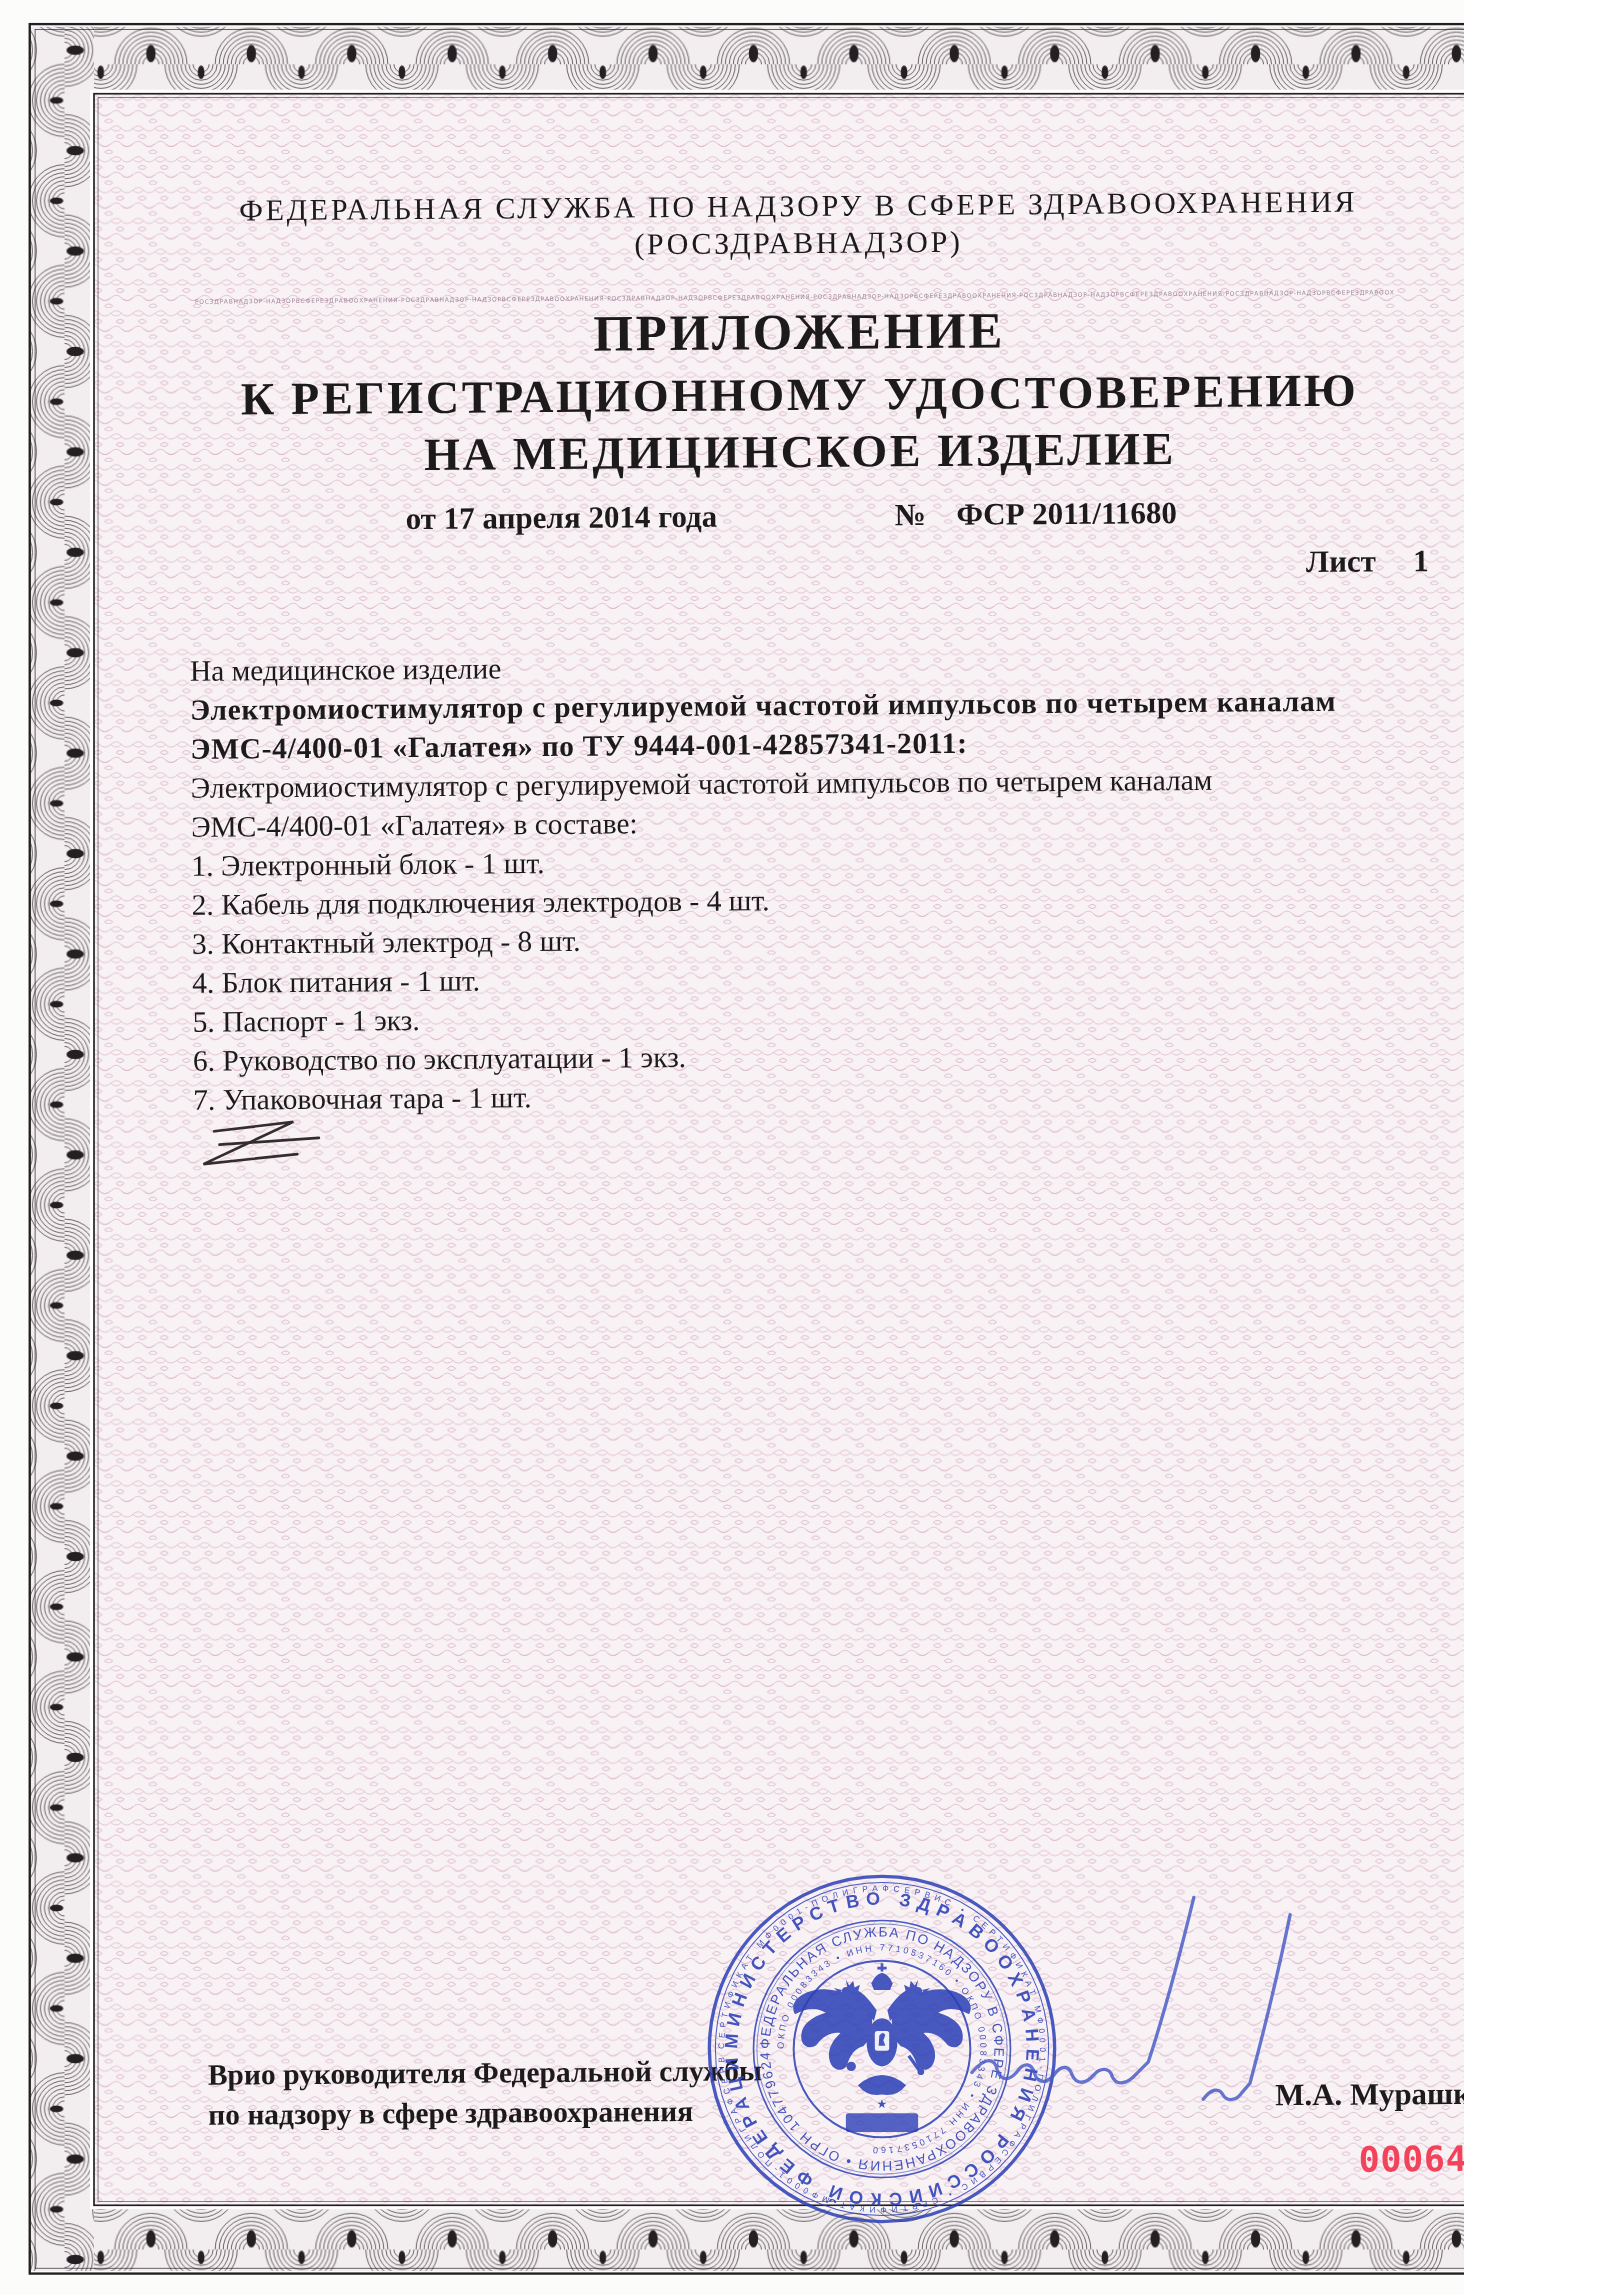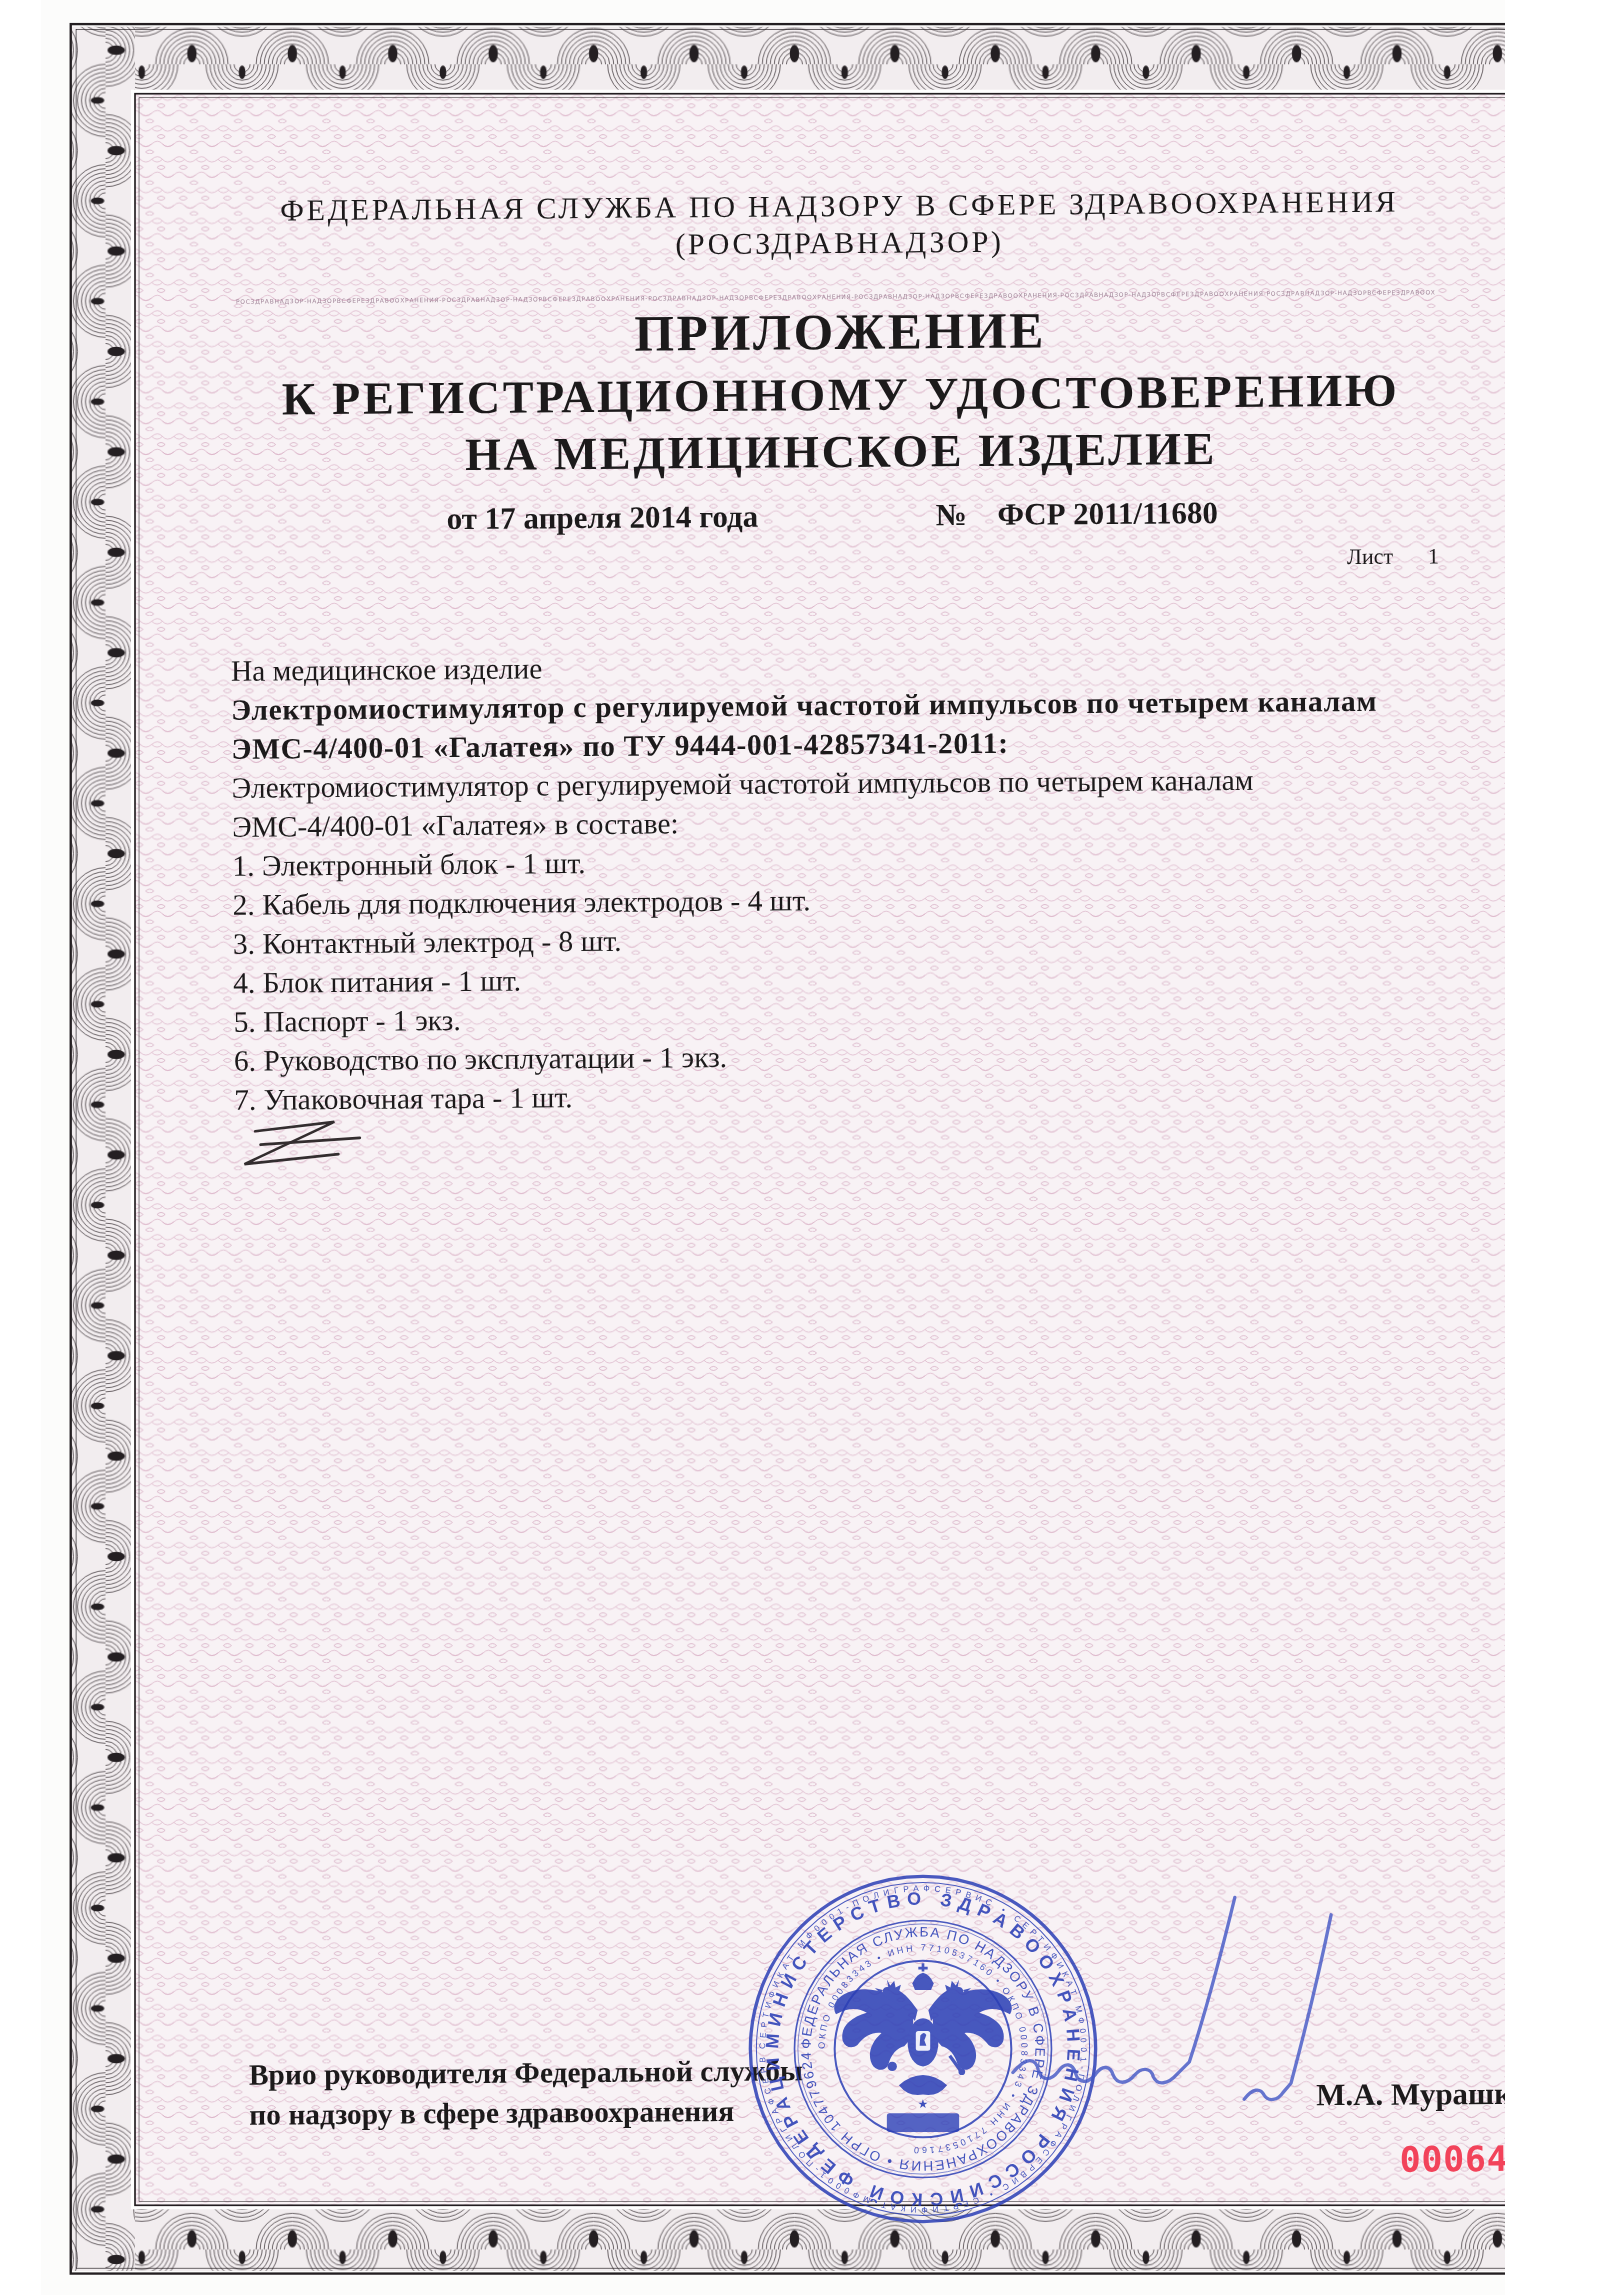--- a/index.html
+++ b/index.html
@@ -1,34 +1,34 @@
 <!DOCTYPE html>
 <html style="font-size:10.7px"><head>
 <meta charset="utf-8">
 <style>
   html,body{margin:0;padding:0;background:#ffffff;}
   .page{position:relative;width:1464px;height:2295px;background:#fcfcfb;overflow:hidden;
-        font-family:"Liberation Serif",serif;color:#1c1a1b;margin-left:41px;}
+        font-family:"Liberation Serif",serif;color:#1c1a1b;}
   .abs{position:absolute;white-space:nowrap;}
   svg{display:block;}
   .bg-svg{position:absolute;left:0;top:0;z-index:0;}
   .tilt{position:absolute;left:0;top:0;width:1610px;height:2295px;z-index:2;
         transform:rotate(-0.45deg);transform-origin:804px 1071px;}
   .centerline{left:94px;width:1422px;text-align:center;}
   .agency1{top:189px;font-size:30px;letter-spacing:2.7px;}
   .agency2{top:226px;font-size:30px;letter-spacing:2.7px;}
   .microtext{left:201px;top:293px;width:1199px;height:10px;overflow:hidden;
              font-family:"DejaVu Sans",sans-serif;font-size:6px;letter-spacing:0.7px;color:#a2879a;}
   .title1{top:303px;font-size:51px;font-weight:bold;letter-spacing:2.7px;}
   .title2{top:368px;font-size:46px;font-weight:bold;letter-spacing:2.7px;}
   .title3{top:425px;font-size:46px;font-weight:bold;letter-spacing:2.7px;}
   .dateline{left:410px;top:498px;font-size:31px;font-weight:bold;}
   .numline{left:899px;top:498px;font-size:31px;font-weight:bold;}
   .numlabel{margin-right:23px;}
-  .sheetline{left:1310px;top:548px;font-size:22px;font-weight:normal;}
+  .sheetline{left:1310px;top:548px;font-size:31px;font-weight:bold;}
   .sheetnum{margin-left:29.5px;}
   .bodyblock{left:193px;top:647px;width:1333px;font-size:29.5px;}
   .bl{height:39px;line-height:39px;}
   .bd{font-weight:bold;letter-spacing:0.7px;}
   .signoff{left:200px;top:2050px;font-size:29.5px;font-weight:bold;line-height:40px;}
   .signer{left:1267px;top:2081px;font-size:31px;font-weight:bold;}
   .serial{left:1350px;top:2144px;font-family:"DejaVu Sans Mono",monospace;font-weight:bold;
           font-size:35px;color:#f2435a;letter-spacing:0.7px;}
   .zmark{position:absolute;left:186px;top:1109px;z-index:3;}
   .stamp{position:absolute;left:700px;top:1867px;z-index:4;}

